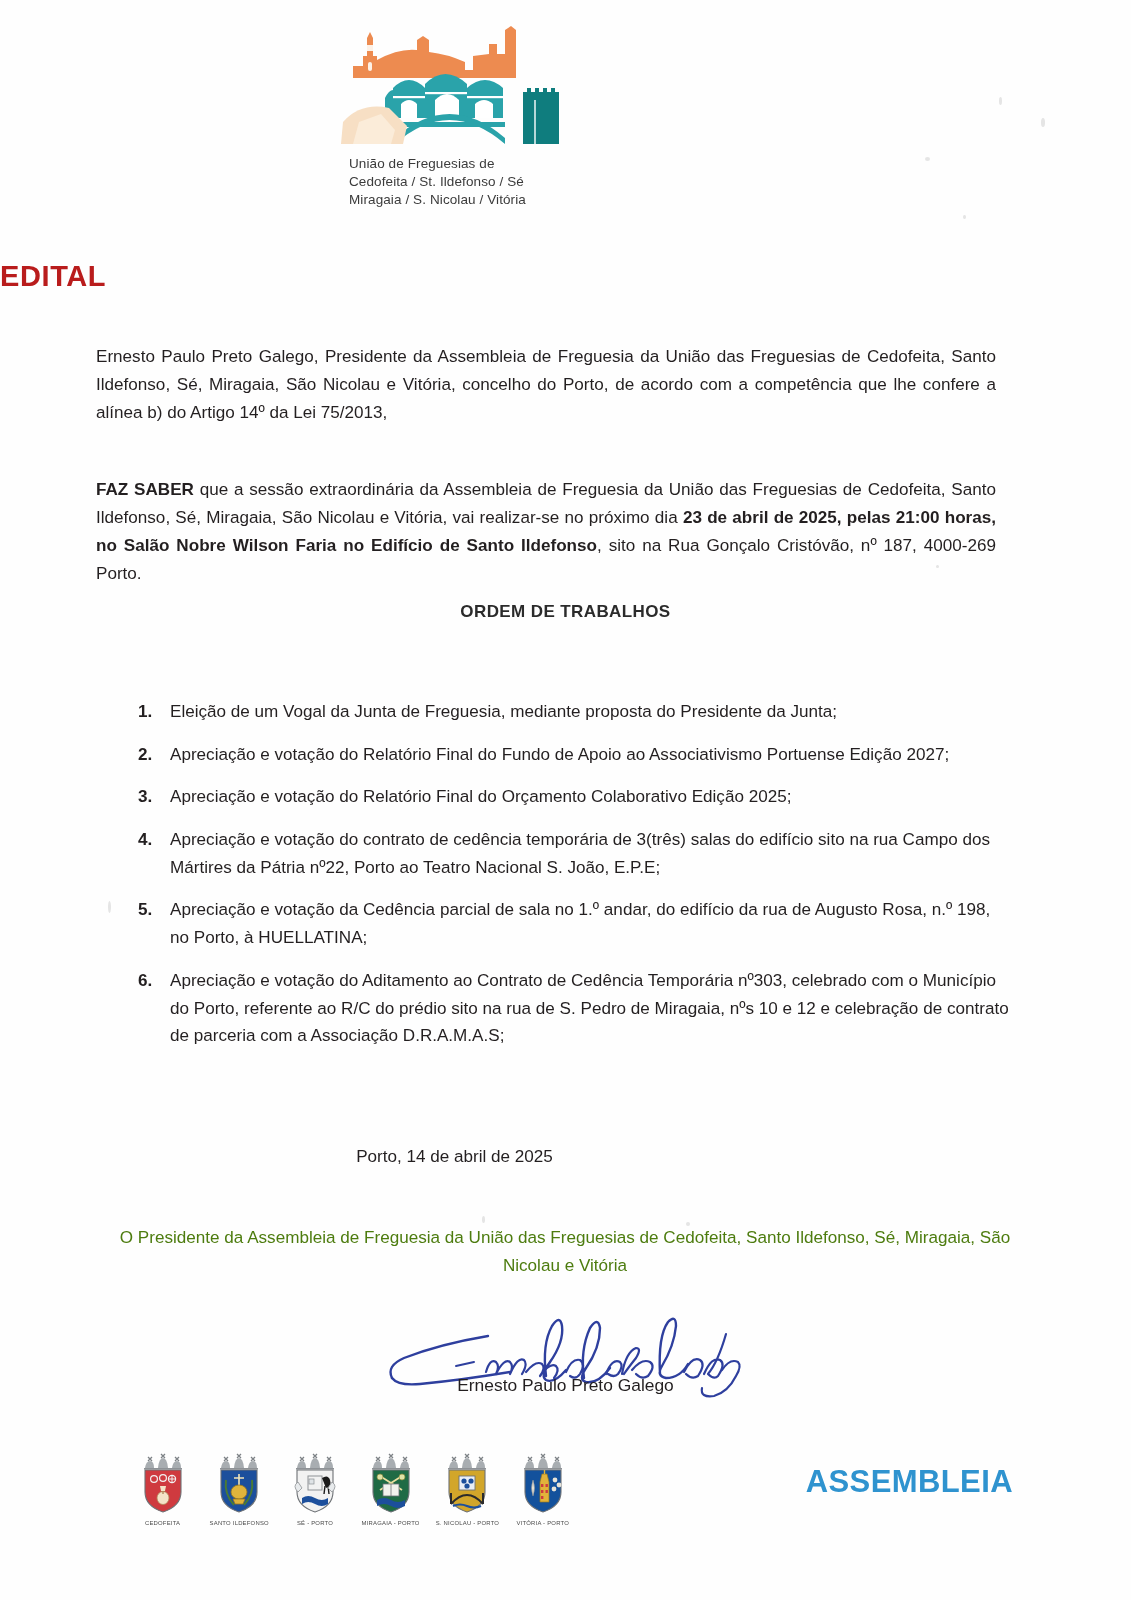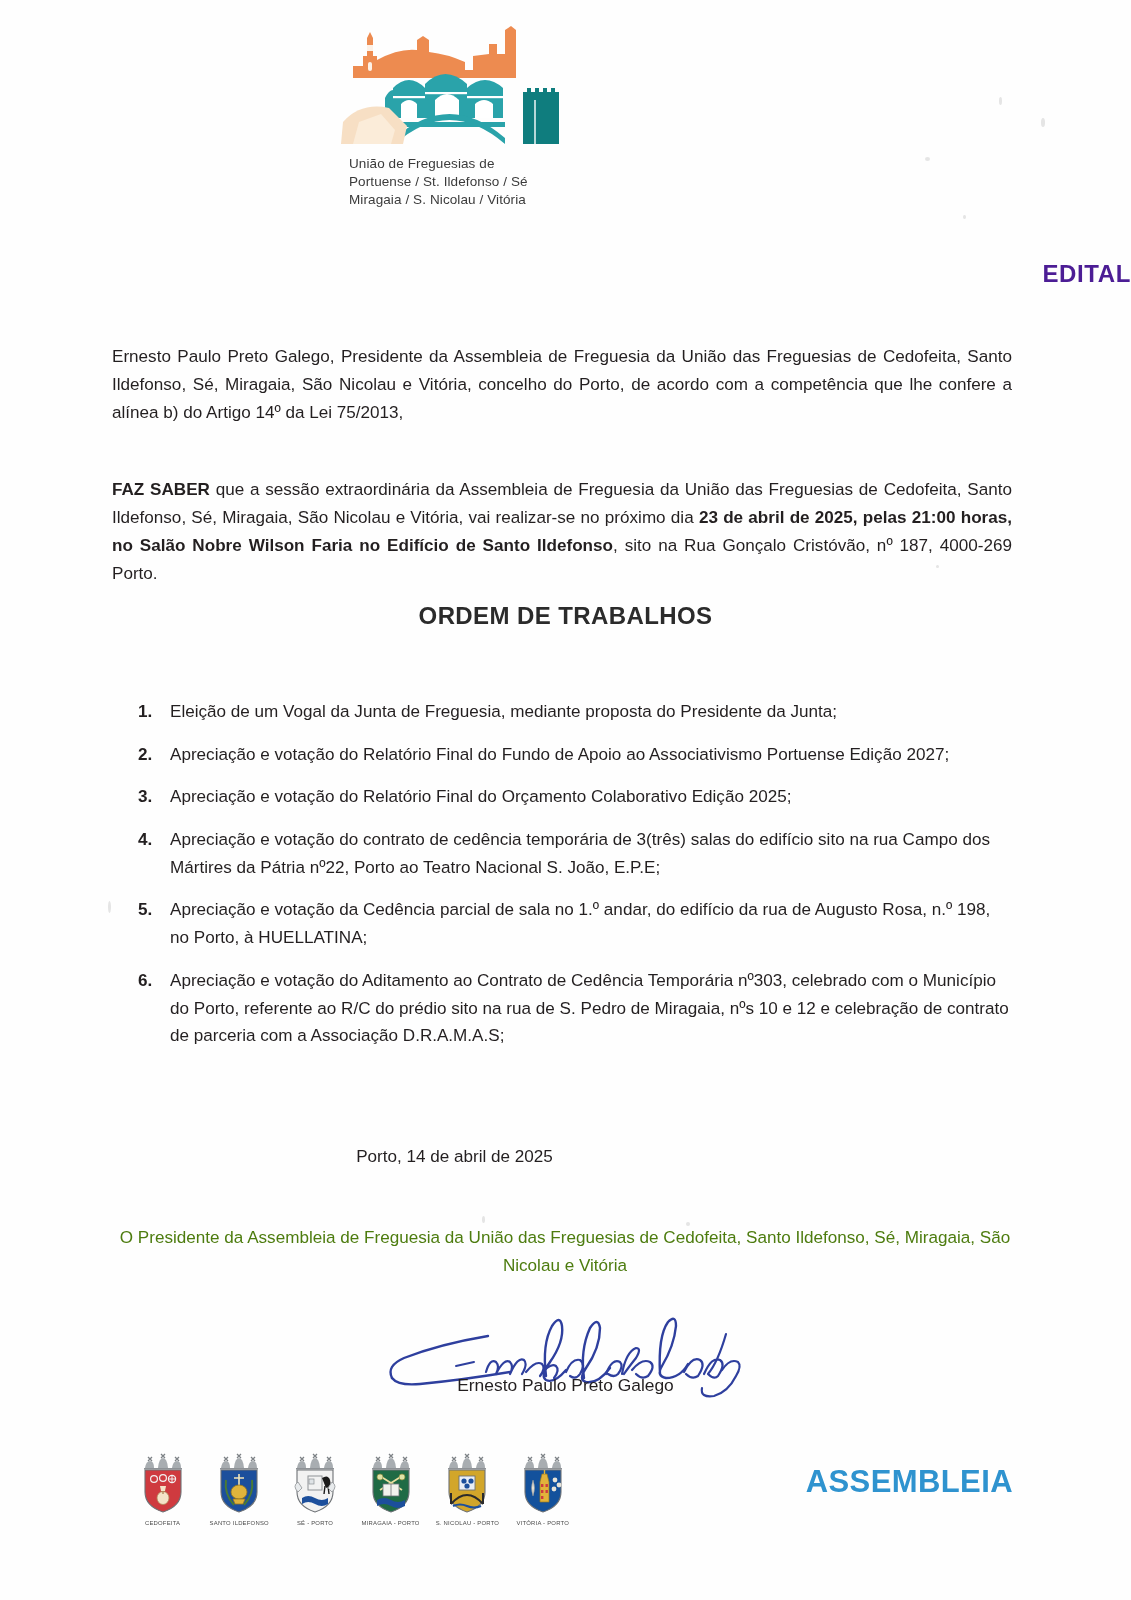--- a/index.html
+++ b/index.html
@@ -58,42 +58,42 @@
     box-sizing: border-box;
     letter-spacing: .1px;
   }
 
   
   .doc-title {
     position: absolute;
     top: 260px;
     left: 0;
     width: 1131px;
-    text-align: right;
-    font-size: 24px;
+    text-align: left;
+    font-size: 29px;
     font-weight: bold;
     letter-spacing: .6px;
-    color: #4c1d95;
+    color: #b91c1c;
   }
   .section-title {
     position: absolute;
     top: 602px;
     left: 0;
     width: 1131px;
     text-align: center;
-    font-size: 24px;
+    font-size: 17px;
     font-weight: bold;
     letter-spacing: .4px;
     color: #2b2b2b;
   }
 
   
   .body-block {
     position: absolute;
-    left: 112px;
+    left: 96px;
     width: 900px;
     font-size: 17.1px;
     line-height: 1.64;
     text-align: justify;
     color: #231f20;
   }
   #para-1 { top: 343px; }
   #para-2 { top: 430px; margin-top: 46px; }
   .body-block b { font-weight: bold; }
 
@@ -266,21 +266,21 @@
       <path d="M4 118 L6 96 Q24 76 52 82 L70 100 L66 118 Z" fill="#f7dfc4"></path>
       <path d="M16 118 L22 96 L44 88 L58 104 L54 118 Z" fill="#fbecd9"></path>
 
       <g fill="#0f7d7e">
         <path d="M186 118 L186 66 L190 66 L190 62 L194 62 L194 66 L198 66 L198 62 L202 62 L202 66 L206 66 L206 62 L210 62 L210 66 L214 66 L214 62 L218 62 L218 66 L222 66 L222 118 Z"></path>
       </g>
       <path d="M198 74 L198 118" stroke="#ffffff" stroke-width="1.4" fill="none"></path>
     </svg>
     <div class="logo-text">
       <div>União de Freguesias de</div>
-      <div>Portuense / St. Ildefonso / Sé</div>
+      <div>Cedofeita / St. Ildefonso / Sé</div>
       <div>Miragaia / S. Nicolau / Vitória</div>
     </div>
   </div>
 
   <div class="doc-title">EDITAL</div>
 
   <div class="body-block" id="para-1">Ernesto Paulo Preto Galego, Presidente da Assembleia de Freguesia da União das Freguesias de Cedofeita, Santo Ildefonso, Sé, Miragaia, São Nicolau e Vitória, concelho do Porto, de acordo com a competência que lhe confere a alínea b) do Artigo 14º da Lei 75/2013,</div>
   <div class="body-block" id="para-2"><b>FAZ SABER</b> que a sessão extraordinária da Assembleia de Freguesia da União das Freguesias de Cedofeita, Santo Ildefonso, Sé, Miragaia, São Nicolau e Vitória, vai realizar-se no próximo dia <b>23 de abril de 2025, pelas 21:00 horas, no Salão Nobre Wilson Faria no Edifício de Santo Ildefonso</b>, sito na Rua Gonçalo Cristóvão, nº 187, 4000-269 Porto.</div>
 
   <div class="section-title">ORDEM DE TRABALHOS</div>

